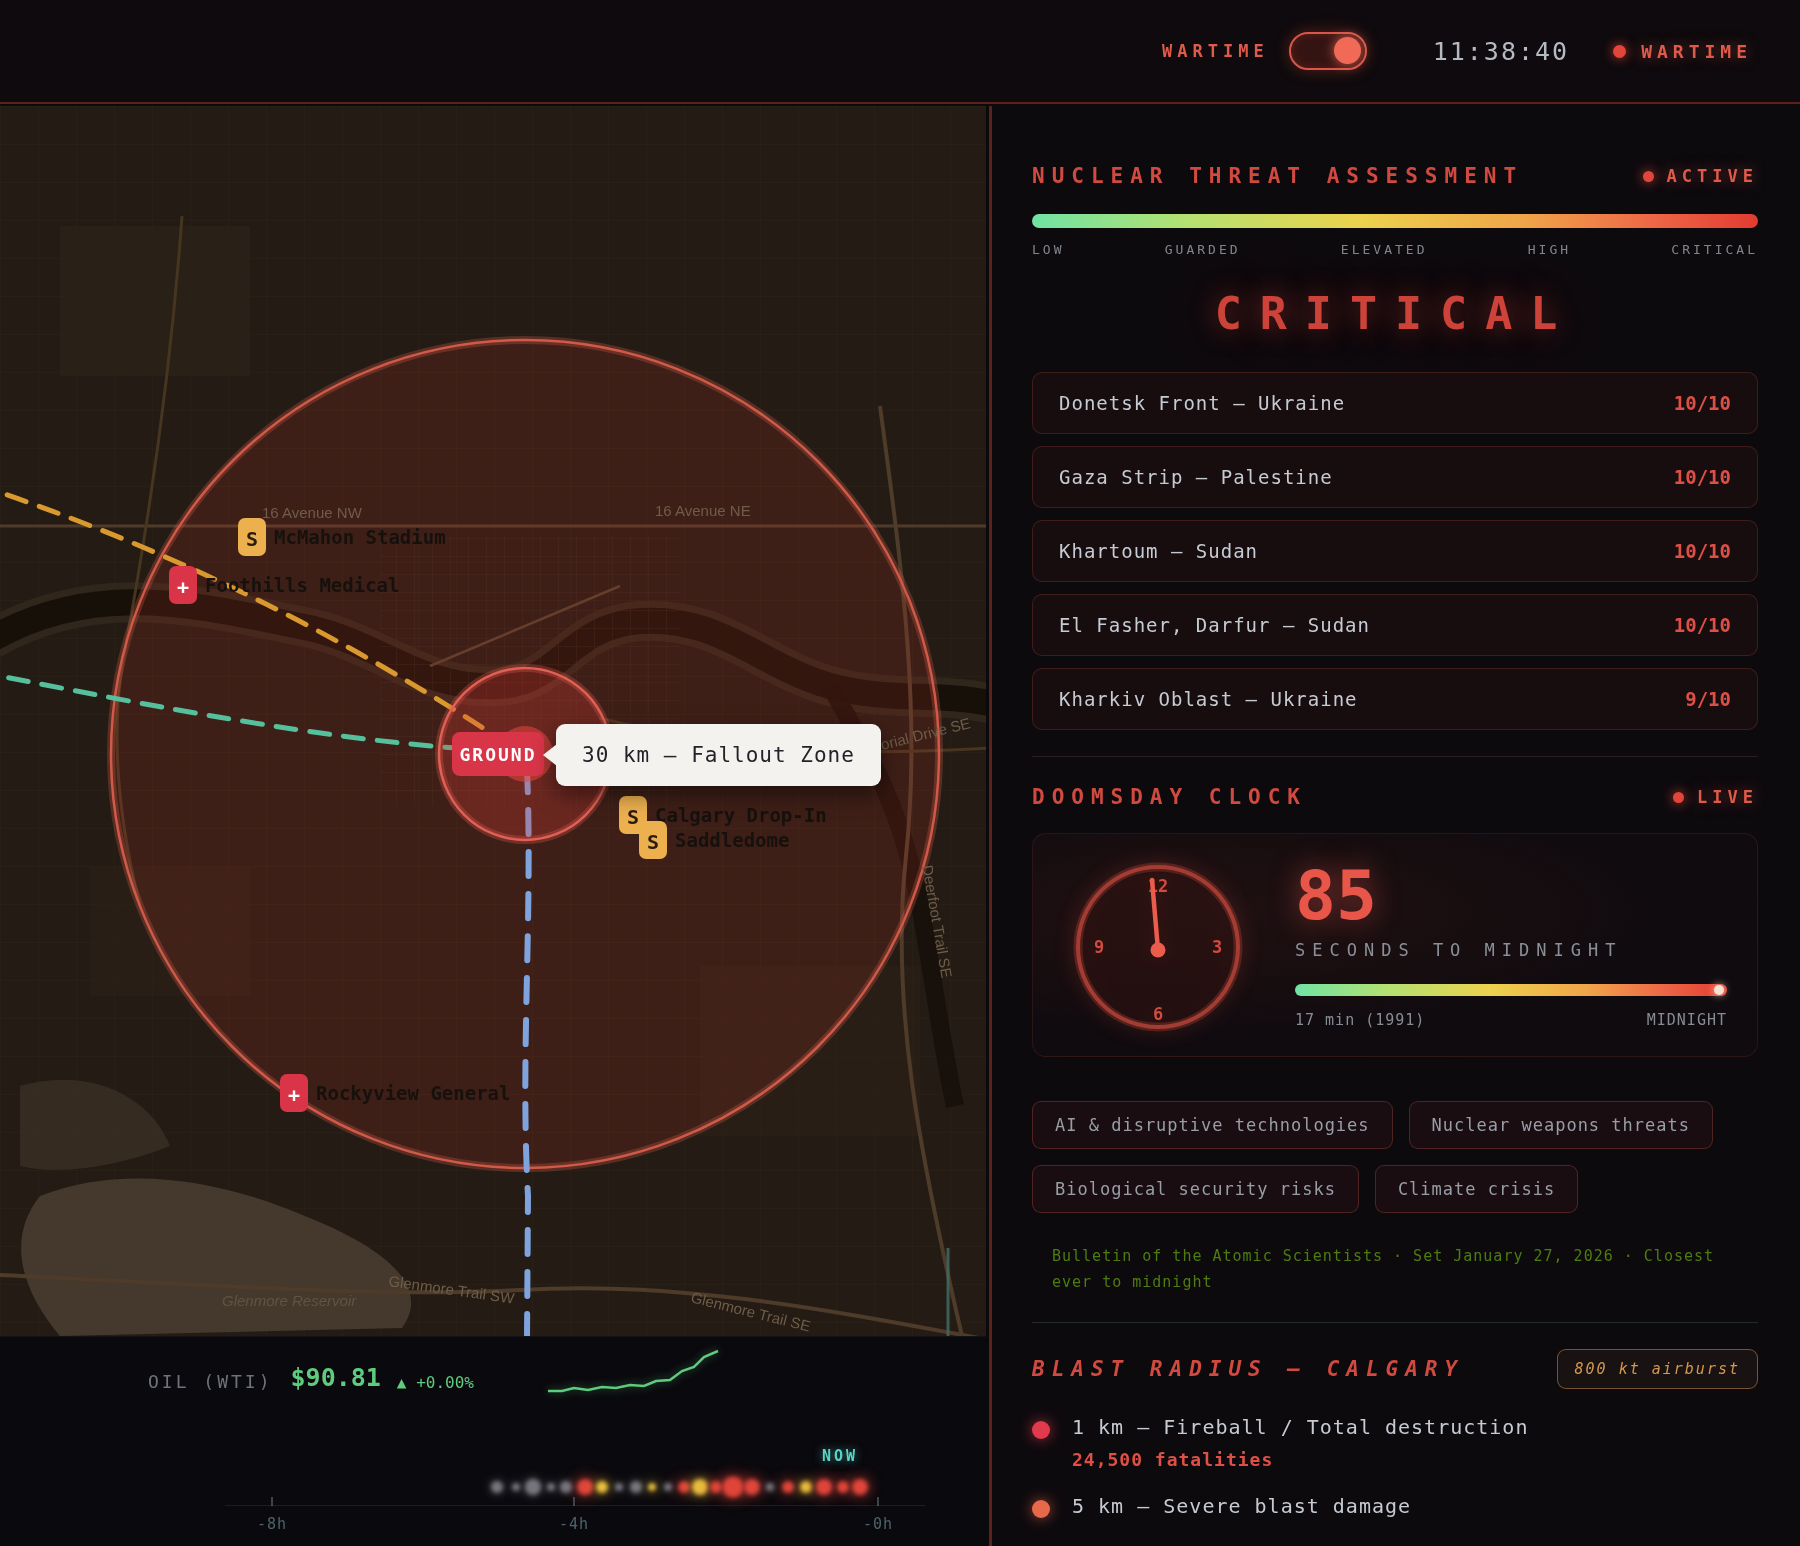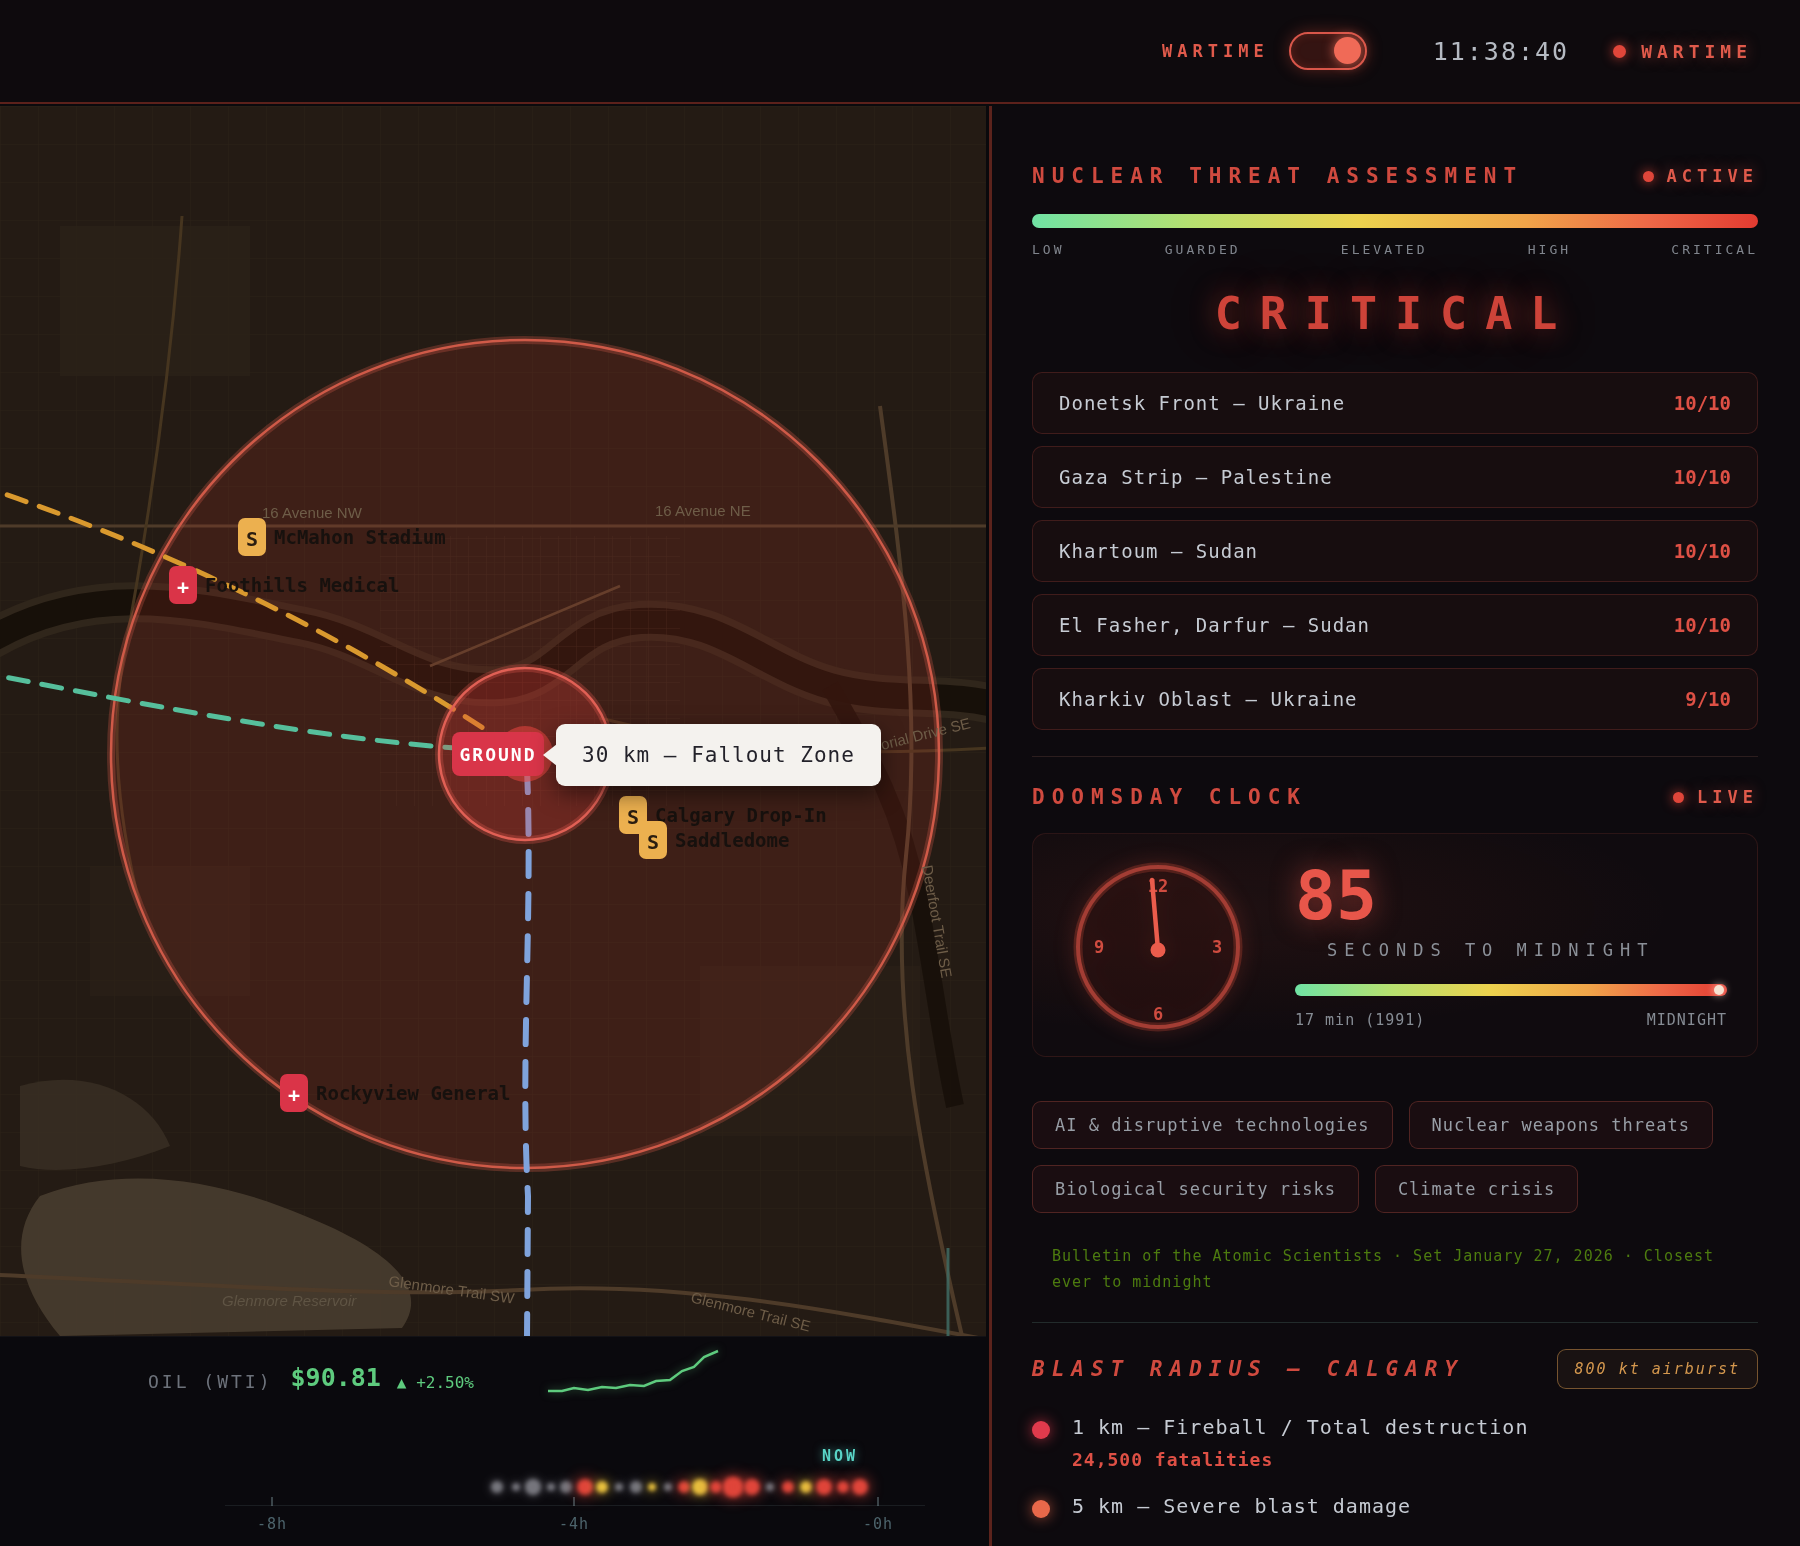--- a/index.html
+++ b/index.html
@@ -105,21 +105,21 @@
   .dd-head { margin-top:28px; }
 
   .clock-card {
     margin-top:24px; height:224px; border-radius:14px; border:1px solid rgba(209,84,70,.14);
     background:radial-gradient(ellipse at 25% 35%, rgba(220,70,50,.08), transparent 60%), rgba(22,14,16,.35);
     display:flex; align-items:center; padding:0 30px;
   }
   .clock-face { filter:drop-shadow(0 0 10px rgba(210,70,55,.35)); }
   .dd-right { flex:1; margin-left:42px; }
   .dd-value { color:#e8564a; font-size:68px; font-weight:bold; line-height:1; text-shadow:0 0 28px rgba(232,86,74,.55); }
-  .dd-unit { margin-top:10px; color:#8b9098; font-size:17px; letter-spacing:7px;margin-left:32px; }
+  .dd-unit { margin-top:10px; color:#8b9098; font-size:17px; letter-spacing:7px; }
   .dd-bar {
     position:relative; margin-top:24px; height:12px; border-radius:6px;
     background:linear-gradient(90deg,#70e3a4 0%,#b6e070 22%,#ecd24e 45%,#f0a449 68%,#ee6847 85%,#e23b31 100%);
   }
   .dd-bar::after {
     content:""; position:absolute; right:3px; top:1px; width:10px; height:10px; border-radius:50%;
     background:#f6e3d2; box-shadow:0 0 9px rgba(255,225,205,.9);
   }
   .dd-scale { display:flex; justify-content:space-between; margin-top:15px; }
   .dd-scale span { color:#868c94; font-size:15px; letter-spacing:1px; }
@@ -254,21 +254,21 @@
 
       <div class="tooltip">
         <span>30 km — Fallout Zone</span>
       </div>
     </div>
 
     <div class="ticker-strip">
       <div class="oil-row">
         <span class="oil-sym">OIL (WTI)</span>
         <span class="oil-price">$90.81</span>
-        <span class="oil-chg">▲ +2.50%</span>
+        <span class="oil-chg">▲ +0.00%</span>
       </div>
       <svg class="spark" width="172" height="58" viewBox="0 0 172 58">
         <path d="M0 44 L14 44 L26 41 L40 43 L54 40 L68 41 L82 38 L96 39 L108 34 L122 33 L134 24 L146 20 L156 10 L170 4" fill="none" stroke="#5ecb7e" stroke-width="2.5"></path>
       </svg>
 
       <div class="timeline">
         <div class="tl-base"></div>
         <div class="tl-tick" style="left:271px"></div>
         <div class="tl-tick" style="left:573px"></div>
         <div class="tl-tick" style="left:877px"></div>

